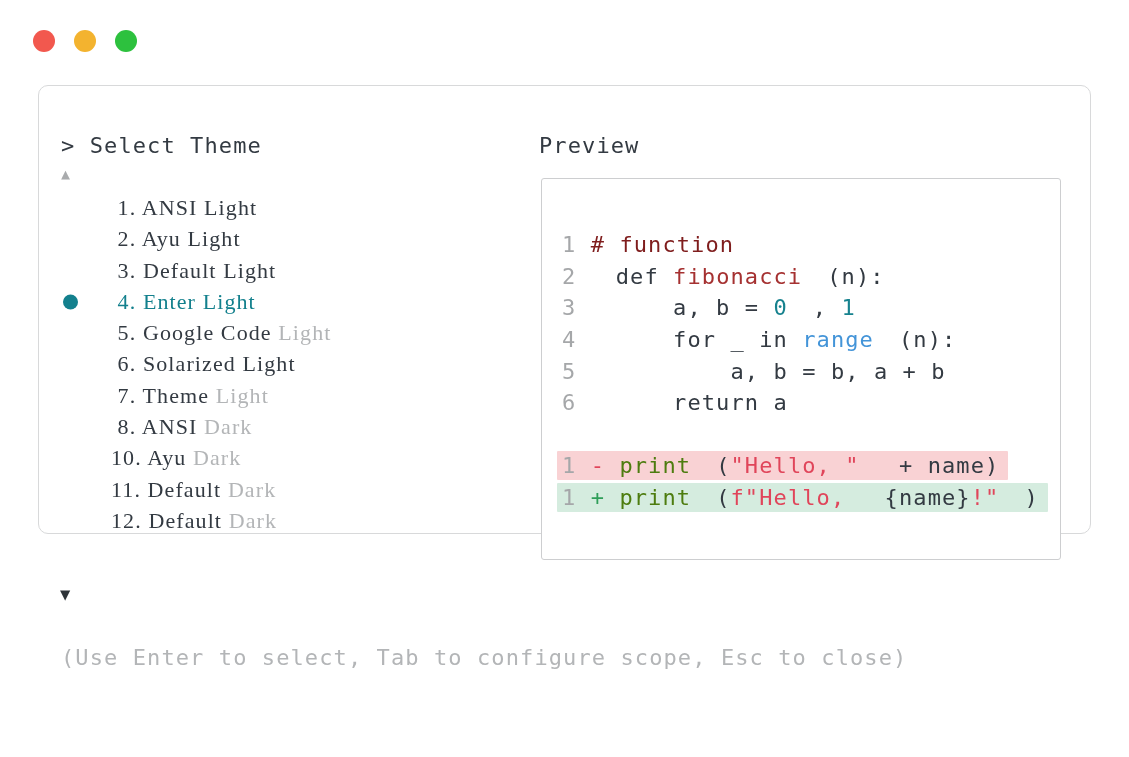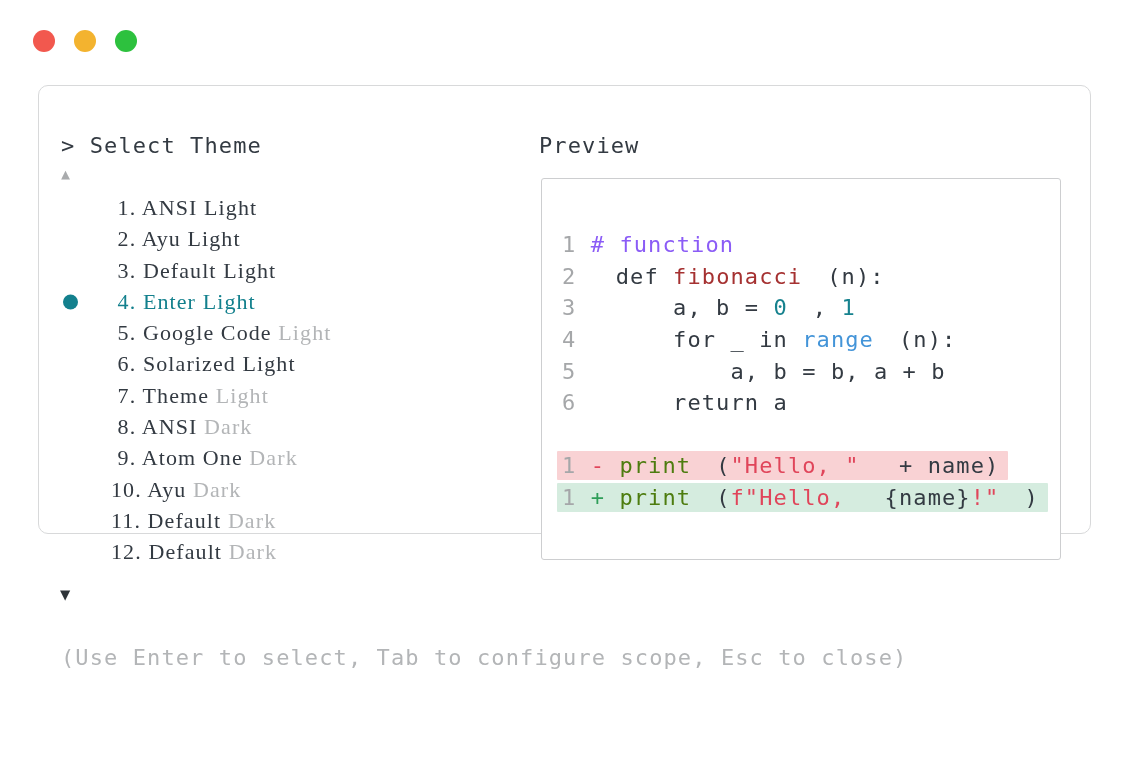--- a/index.html
+++ b/index.html
@@ -41,21 +41,21 @@
     position:absolute; left:502px; top:92px; width:520px; height:382px;
     border:1.5px solid #cdced0; border-radius:3px; background:#ffffff; overflow:hidden;
   }
   .code-lines { position:absolute; left:20px; top:50px; }
   .cline { height:31.6px; display:flex; align-items:center; font-size:22px; letter-spacing:1.1px; }
   .lwrap { white-space:pre; padding:2px 9px 2px 5px; margin-left:-5px; border-radius:1px; }
   .hl-removed { background:#f9d2d4; }
   .hl-added   { background:#d5ecdf; }
   .ln { color:#a5a7a9; }
   .c-text { color:#333a42;margin-left:25px; }
-  .c-comment { color:#8b5cf6;text-align:right; }
+  .c-comment { color:#7f1d1d;text-align:right; }
   .c-function { color:#a53131; }
   .c-number { color:#17828e; }
   .c-builtin { color:#4394d8; }
   .c-call { color:#4d7c0f; }
   .c-string { color:#e0455a; }
   .c-removed-marker { color:#e0455a; }
   .c-added-marker { color:#2f9e59; }
 </style>
 </head>
 <body>
@@ -74,21 +74,20 @@
 
   <div class="theme-list" id="theme-list">
       <div class="trow"><span class="tnum"> 1. </span><span class="seg-normal">ANSI Light</span></div>
       <div class="trow"><span class="tnum"> 2. </span><span class="seg-normal">Ayu Light</span></div>
       <div class="trow"><span class="tnum"> 3. </span><span class="seg-normal">Default Light</span></div>
       <div class="trow selected"><span class="bullet"></span><span class="tnum"> 4. </span><span class="seg-selected">Enter Light</span></div>
       <div class="trow"><span class="tnum"> 5. </span><span class="seg-normal">Google Code </span><span class="seg-muted">Light</span></div>
       <div class="trow"><span class="tnum"> 6. </span><span class="seg-normal">Solarized Light</span></div>
       <div class="trow"><span class="tnum"> 7. </span><span class="seg-normal">Theme </span><span class="seg-muted">Light</span></div>
       <div class="trow"><span class="tnum"> 8. </span><span class="seg-normal">ANSI </span><span class="seg-muted">Dark</span></div>
-      <div class="trow"><span class="tnum"> 9. </span><span class="seg-normal">Atom One </span><span class="seg-muted">Dark</span></div>
       <div class="trow"><span class="tnum">10. </span><span class="seg-normal">Ayu </span><span class="seg-muted">Dark</span></div>
       <div class="trow"><span class="tnum">11. </span><span class="seg-normal">Default </span><span class="seg-muted">Dark</span></div>
       <div class="trow"><span class="tnum">12. </span><span class="seg-normal">Default </span><span class="seg-muted">Dark</span></div>
     </div>
 
   <div class="scroll-down">▼</div>
 
   <div class="help mono">(Use Enter to select, Tab to configure scope, Esc to close)</div>
 
   <div class="preview-label mono">Preview</div>

